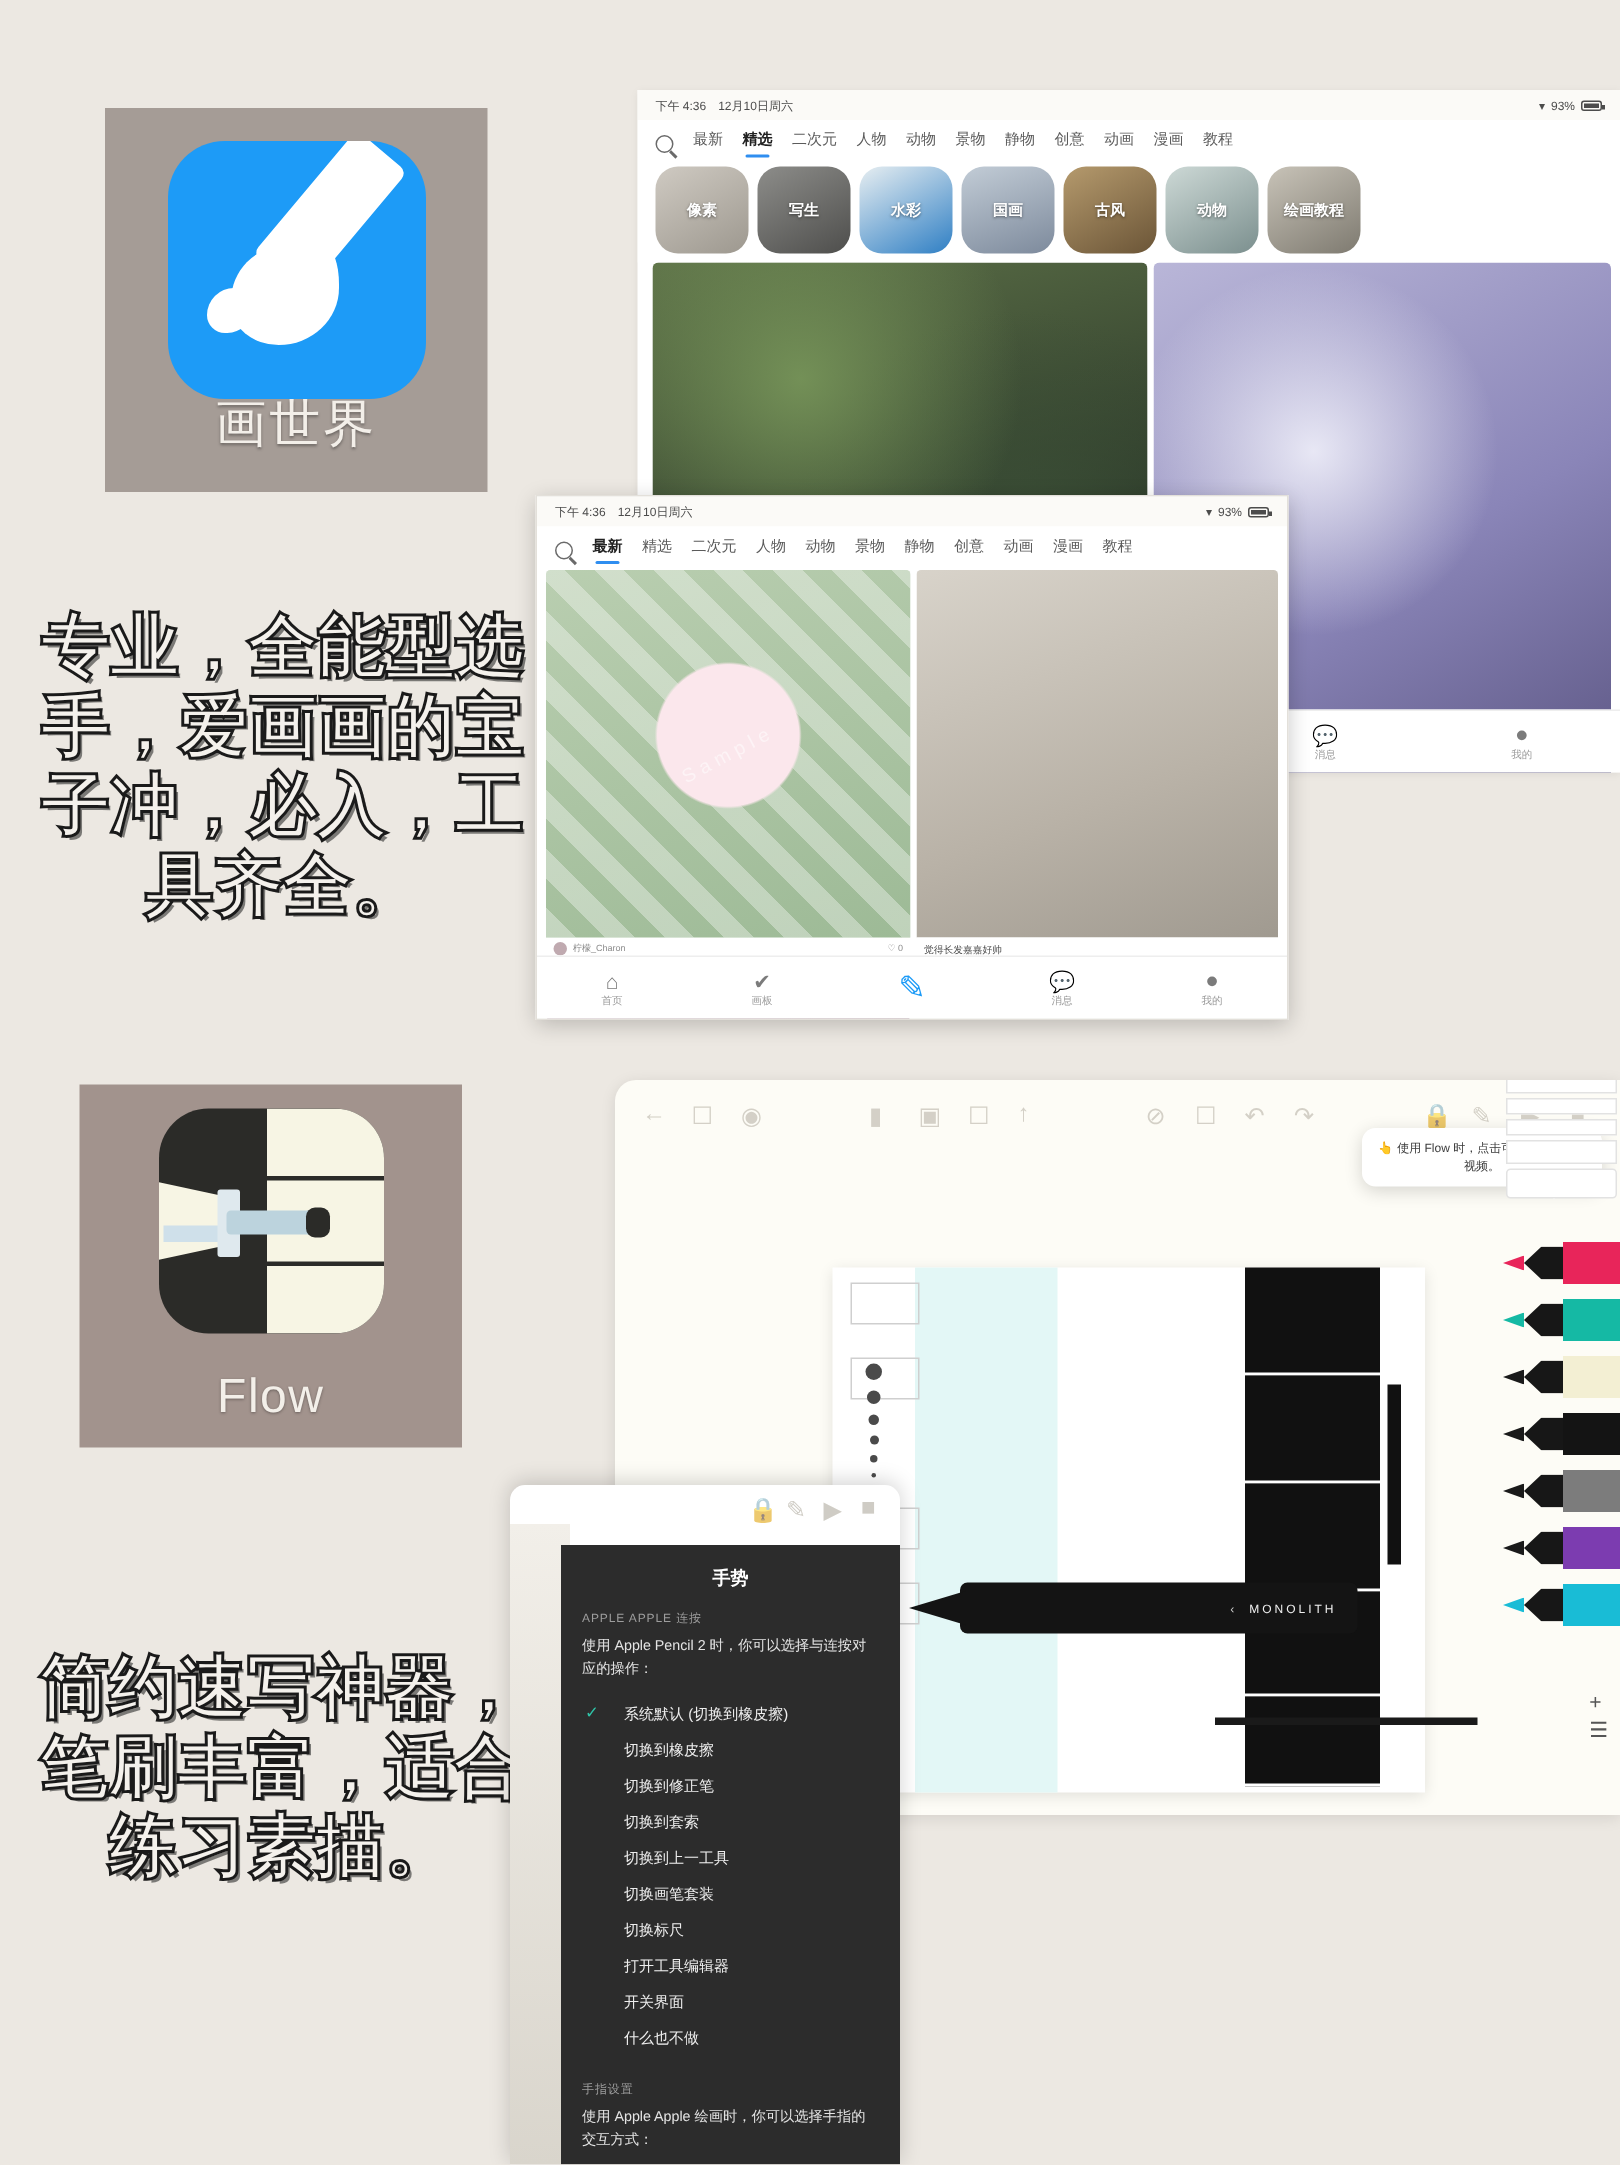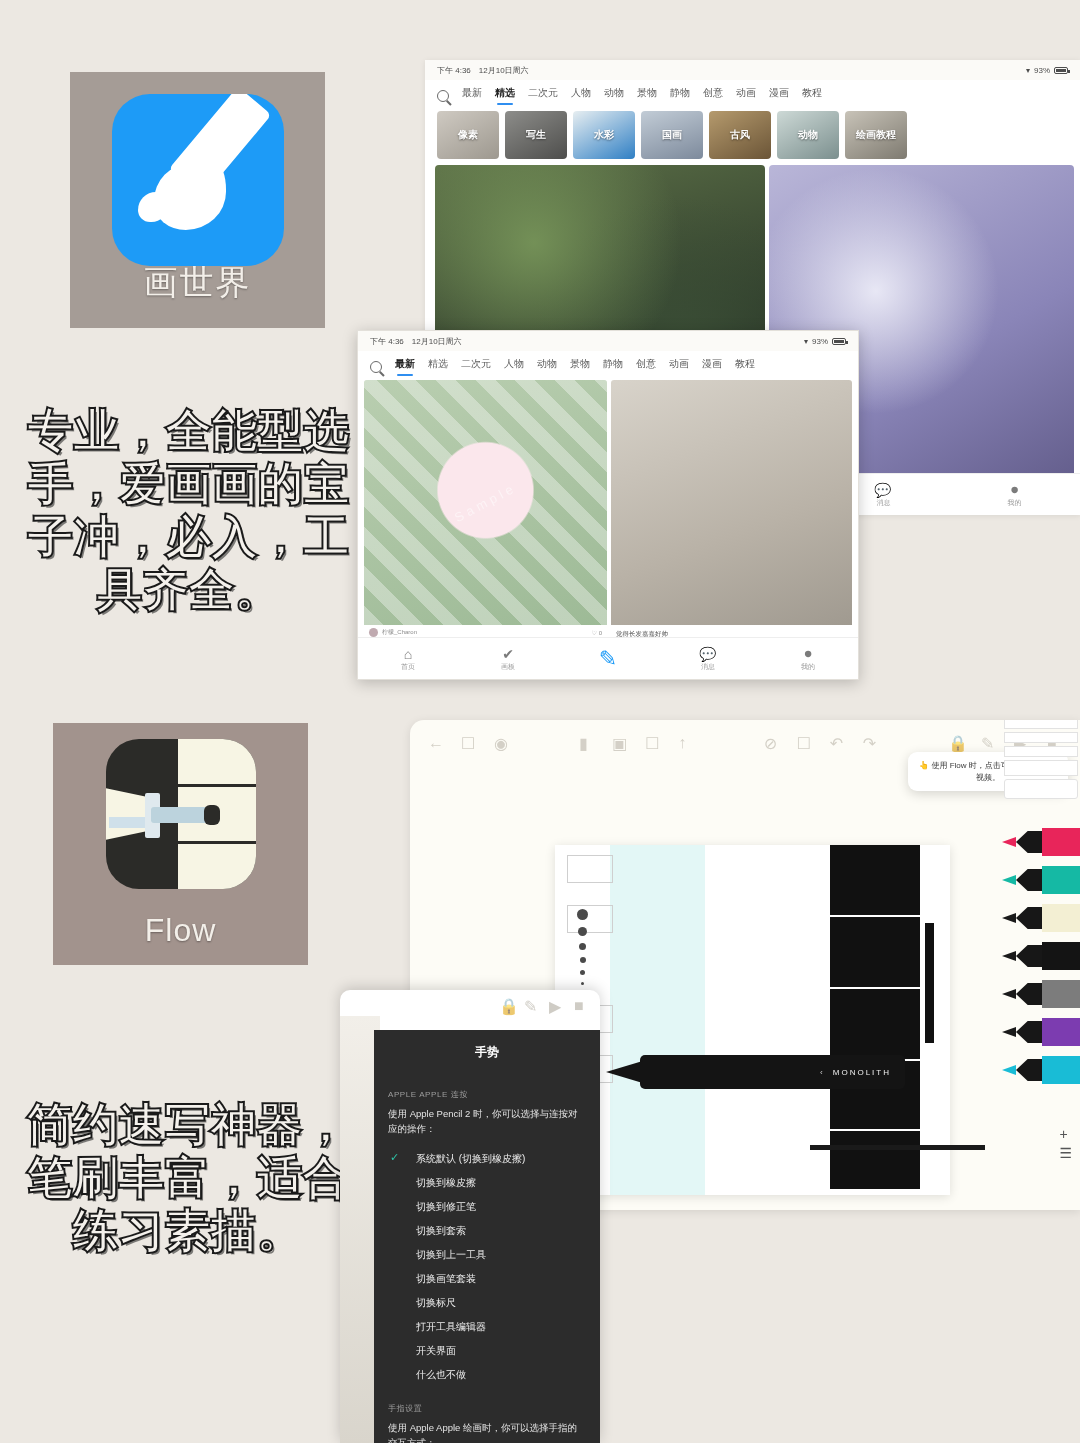--- a/index.html
+++ b/index.html
@@ -112,21 +112,21 @@
   .navrow .nav-item.active { color:#222; font-weight:bold; }
   .navrow .nav-item.active:after{
     content:""; position:absolute; left:50%; transform:translateX(-50%);
     bottom:0; width:16px; height:2px; background:#2f8ef0; border-radius:1px;
   }
   .search-ic { width:12px; height:12px; border:1.6px solid #6a6a6a; border-radius:50%; position:relative; flex:0 0 auto; }
   .search-ic:after{ content:""; position:absolute; right:-4px; bottom:-3px; width:6px; height:1.6px; background:#6a6a6a; transform:rotate(45deg); }
 
   .chiprow { display:flex; gap:6px; padding:6px 12px; background:#fff; }
   .chip {
-    width:62px; height:48px; border-radius:4px; position:relative;
+    width:62px; height:58px; border-radius:15px; position:relative;
     display:flex; align-items:center; justify-content:center;
     color:#fff; font-size:10px; font-weight:bold; text-shadow:0 1px 2px rgba(0,0,0,.5);
     overflow:hidden;
   }
 
   .tabbar {
     position:absolute; left:0; right:0; bottom:0; height:42px; background:#fff;
     border-top:1px solid #eee; display:flex; align-items:center;
   }
   .tabbar .tb { flex:1; text-align:center; color:#9a9a9a; font-size:7px; }
@@ -201,21 +201,21 @@
   .plusrow { position:absolute; right:8px; bottom:46px; color:#555; font-size:14px; line-height:1.4; }
 
   
   .shotD { left:340px; top:990px; width:260px; height:453px; background:#fff; border-radius:10px 10px 0 0; box-shadow:0 -2px 14px rgba(0,0,0,.18); overflow:hidden; }
   .dbar { height:26px; display:flex; align-items:center; justify-content:flex-end; gap:13px; padding-right:14px; color:#b0ab9f; }
   .dbar .fic { width:12px; height:12px; }
   .gpanel {
     position:absolute; left:34px; top:40px; right:0; bottom:0;
     background:#2c2c2c; color:#e9e9e9; padding:14px 0 0;
   }
-  .gtitle { text-align:center; font-size:12px; font-weight:bold; color:#fff; margin-bottom:28px; }
+  .gtitle { text-align:center; font-size:12px; font-weight:bold; color:#fff; margin-bottom:12px; }
   .gsec { font-size:8px; color:#9d9d9d; letter-spacing:.6px; padding:0 14px; margin-bottom:7px; }
   .gdesc { font-size:9.5px; color:#e4e4e4; line-height:1.55; padding:0 14px; margin-bottom:11px; }
   .gitem { font-size:10px; color:#ededed; padding:5px 14px 5px 42px; position:relative; }
   .gitem .ck { position:absolute; left:16px; top:4px; color:#2fc4a8; font-size:11px; }
   .gap { height:16px; }
 
   
   .ph { position:absolute; inset:0; }
 </style>
 </head>

